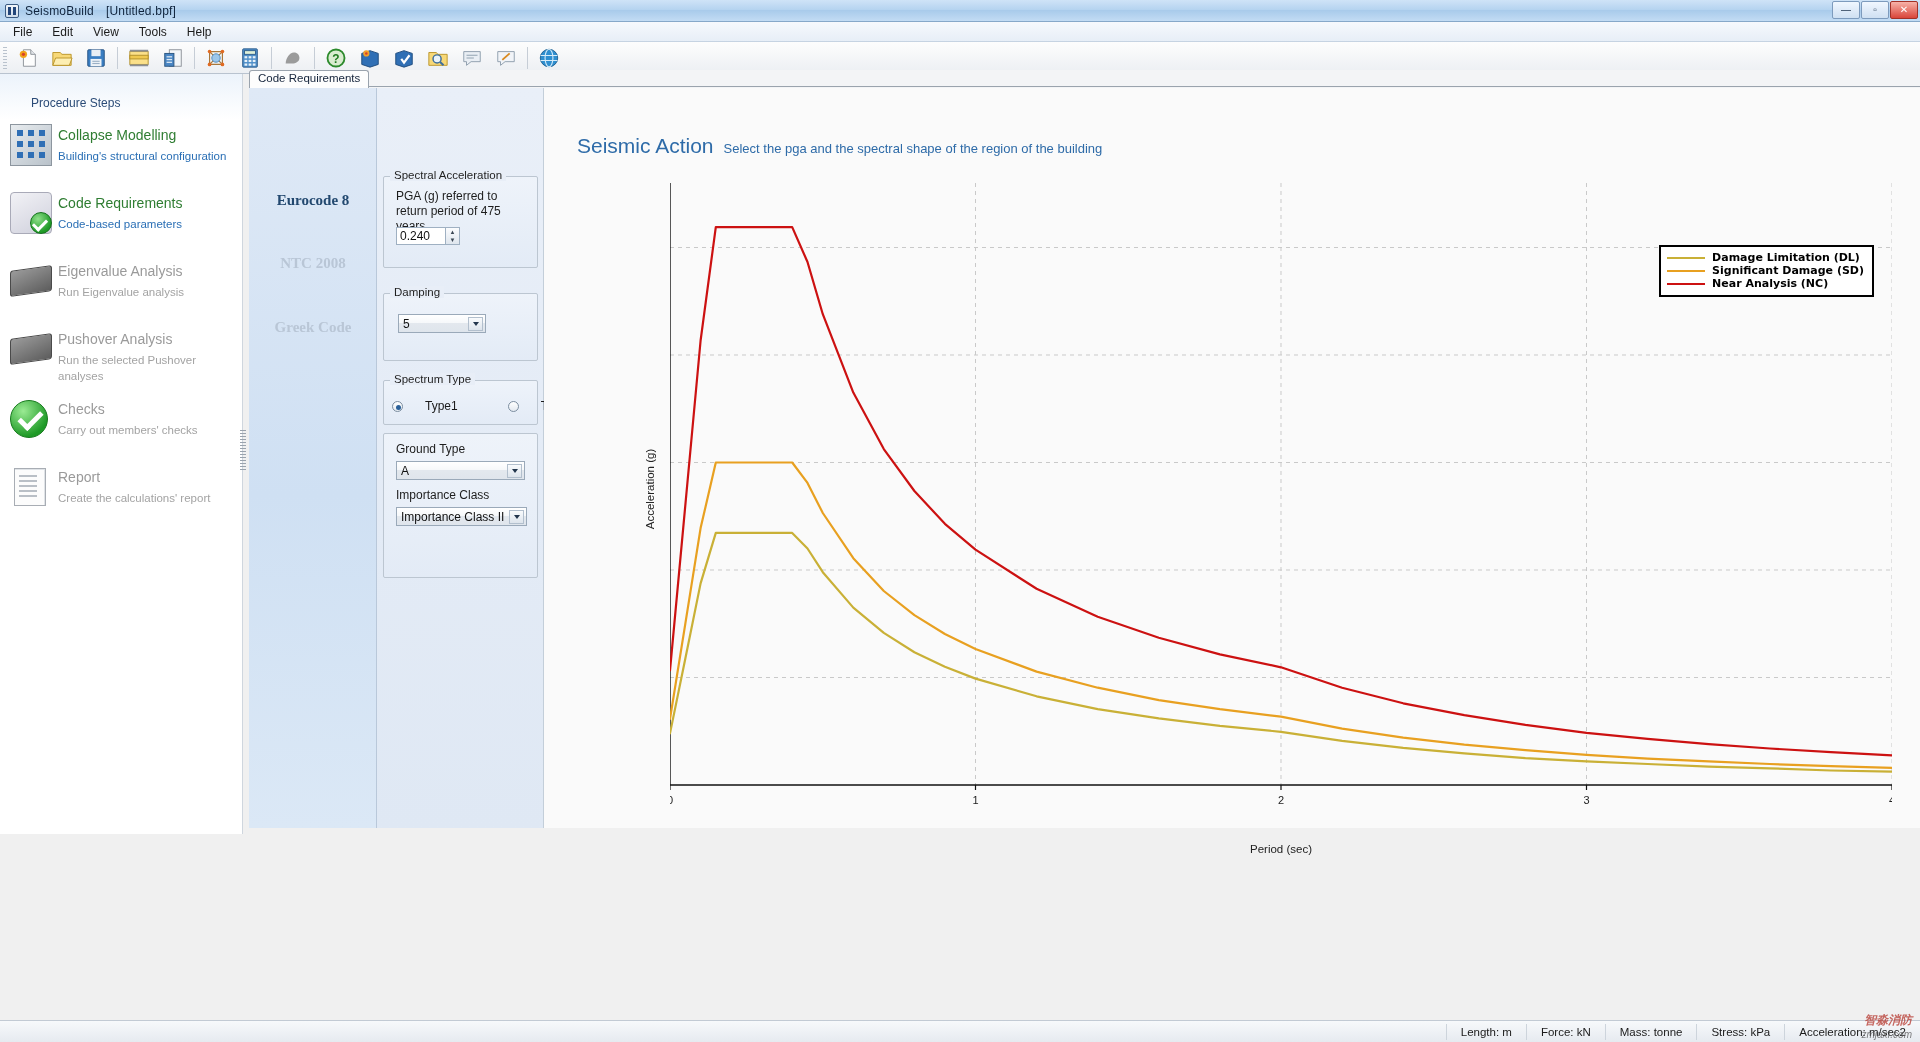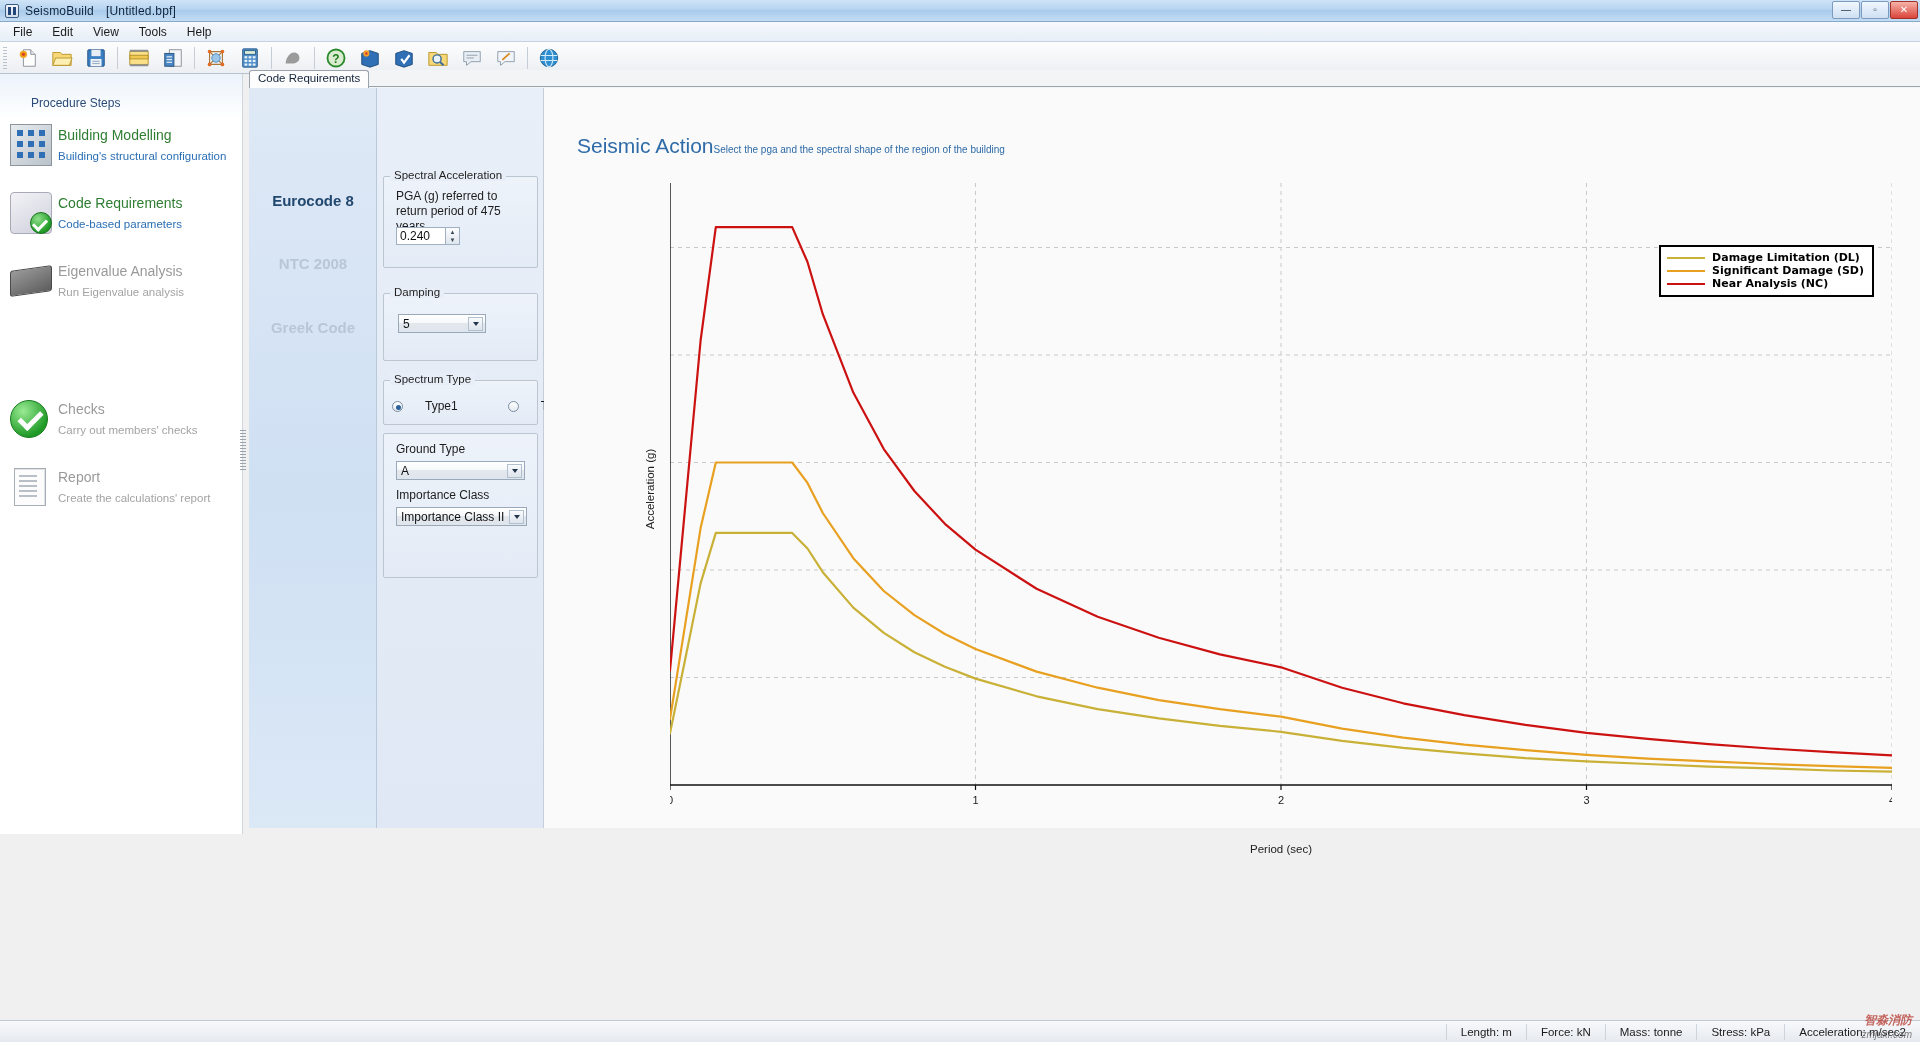--- a/index.html
+++ b/index.html
@@ -149,20 +149,21 @@
   }
   .outer-tab{
     position:absolute;left:0;top:0;height:18px;padding:1px 8px 0 8px;
     background:#fdfdfd;border:1px solid #9aa3ad;border-bottom:none;
     font-size:11.5px;color:#14233a;border-radius:3px 3px 0 0;
   }
   #codepanel{
     position:absolute;left:0;top:18px;width:128px;height:740px;
     background:linear-gradient(to bottom,#dfe9f6,#cfe0f3 55%,#dbe8f6);
     border-right:1px solid #b9c8da;
+    font-family:Liberation Serif, serif;
   }
   .code-name{
     position:absolute;width:128px;text-align:center;font-size:15px;font-weight:bold;
   }
   .code-active{ color:#22486f; }
   .code-dim{ color:#b9c6d6; font-weight:bold;}
 
   #formpanel{
     position:absolute;left:128px;top:18px;width:167px;height:740px;
     background:linear-gradient(to bottom,#e9eff8,#dfe8f4);
@@ -202,21 +203,21 @@
   .radio{ display:flex;align-items:center;gap:22px;font-size:12px;color:#1a1a1a;}
   .rdo{ width:11px;height:11px;border-radius:50%;border:1px solid #7c8ea0;background:linear-gradient(#fff,#e4eaf1);position:relative;}
   .rdo.on:after{ content:"";position:absolute;left:3px;top:3px;width:5px;height:5px;border-radius:50%;background:#2a6099;}
 
   #chartpanel{
     position:absolute;left:295px;top:18px;width:1376px;height:740px;
     background:#fafafa;
   }
   .page-head{ position:absolute;left:33px;top:46px; display:flex; align-items:baseline; }
   .page-title{ font-size:21px;color:#2e6ba8; }
-  .page-hint{ font-size:10px;color:#2e6ba8;}
+  .page-hint{ font-size:13px;color:#2e6ba8;margin-left:10px;}
 
   
   #plot{ position:absolute;left:126px;top:95px;width:1222px;height:640px;}
   .ylabel{
     position:absolute;left:-60px;top:300px;transform:rotate(-90deg);
     font-size:11.5px;color:#222;white-space:nowrap;
   }
   .xlabel{ position:absolute;left:50%;transform:translateX(-50%);bottom:-32px;font-size:11.5px;color:#222;}
   #legend{
     position:absolute;right:18px;top:62px;border:2px solid #000;background:#fff;
@@ -394,41 +395,48 @@
   </div>
 </div>
 
 <div id="leftpanel">
   <div class="lp-head"></div>
   <div class="proc-title">Procedure Steps</div>
 
   <div class="step" style="top:50px">
     <div class="step-ico ico-building"></div>
     <div class="step-txt">
-      <div class="step-title t-green">Building Modelling</div>
+      <div class="step-title t-green">Collapse Modelling</div>
       <div class="step-sub s-blue">Building's structural configuration</div>
     </div>
   </div>
 
   <div class="step" style="top:118px">
     <div class="step-ico ico-scroll ico-check-badge"></div>
     <div class="step-txt">
       <div class="step-title t-green">Code Requirements</div>
       <div class="step-sub s-blue">Code-based parameters</div>
     </div>
   </div>
 
   <div class="step" style="top:186px">
     <div class="step-ico ico-slab"></div>
     <div class="step-txt">
       <div class="step-title t-gray">Eigenvalue Analysis</div>
       <div class="step-sub s-gray">Run Eigenvalue analysis</div>
     </div>
   </div>
 
+  <div class="step" style="top:254px">
+    <div class="step-ico ico-slab"></div>
+    <div class="step-txt">
+      <div class="step-title t-gray">Pushover Analysis</div>
+      <div class="step-sub s-gray">Run the selected Pushover analyses</div>
+    </div>
+  </div>
 
   <div class="step" style="top:324px">
     <div class="step-ico">
       <div class="ico-bigcheck"></div>
     </div>
     <div class="step-txt">
       <div class="step-title t-gray">Checks</div>
       <div class="step-sub s-gray">Carry out members' checks</div>
     </div>
   </div>

